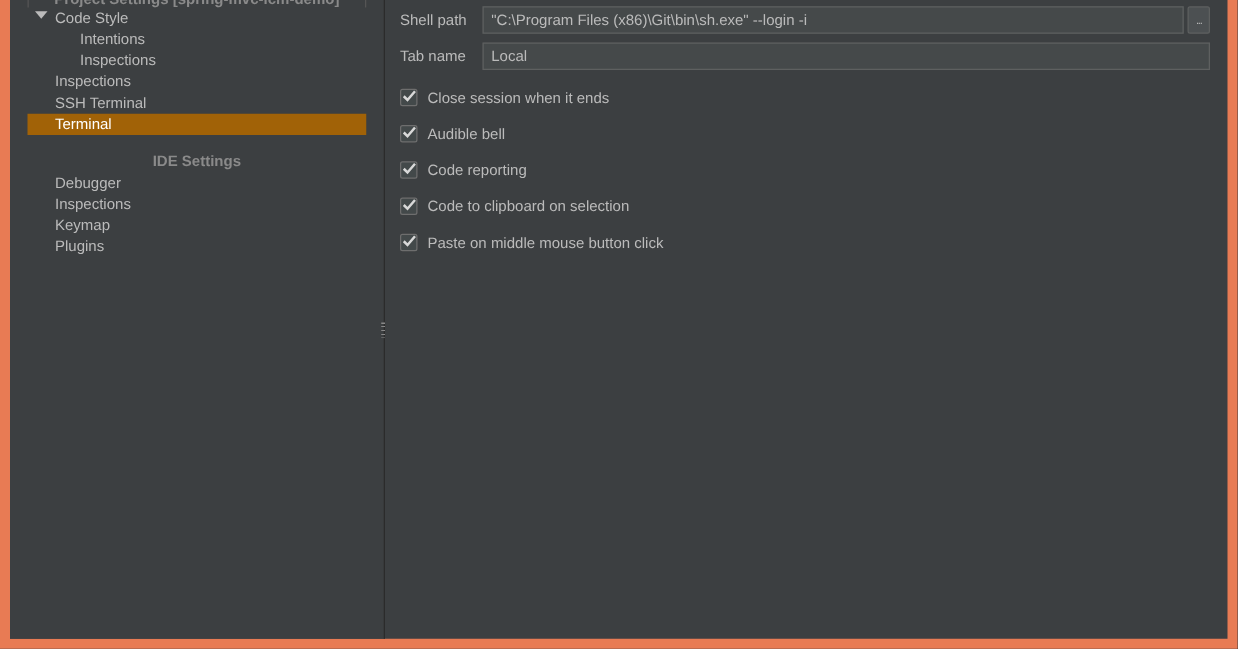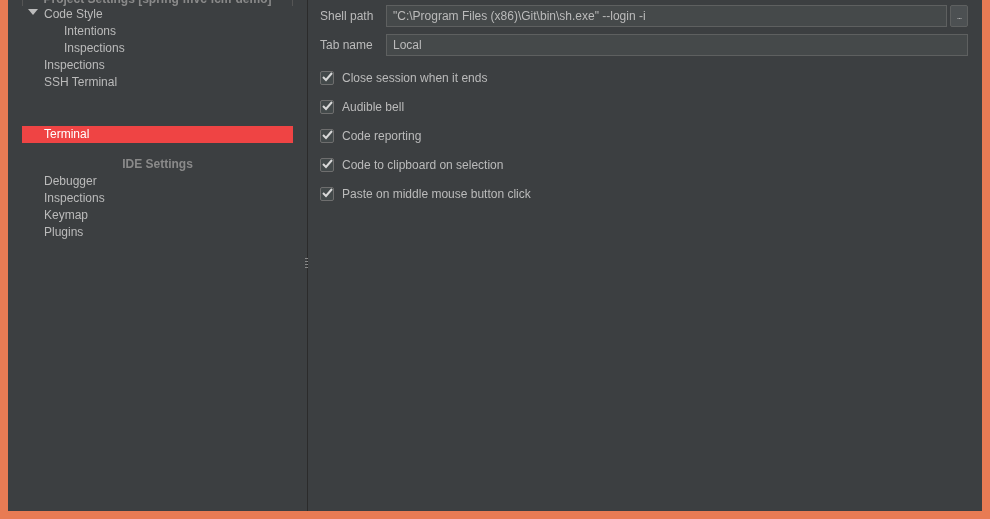--- a/index.html
+++ b/index.html
@@ -63,23 +63,22 @@
       height: 17px;
       line-height: 17px;
       padding-left: 22px;
       white-space: nowrap;
       cursor: default;
       position: relative;
     }
     .tree-item.lvl1 { padding-left: 22px; }
     .tree-item.lvl2 { padding-left: 42px; }
     .tree-item.selected {
-      background: #ef4444;
+      background: #a16207;
       color: #ffffff;
-      margin-top: 35px;
     }
     .disclosure {
       position: absolute;
       left: 6px; top: 3px;
       width: 0; height: 0;
       border-left: 5px solid transparent;
       border-right: 5px solid transparent;
       border-top: 6px solid #bbbbbb;
     }
     .main {

